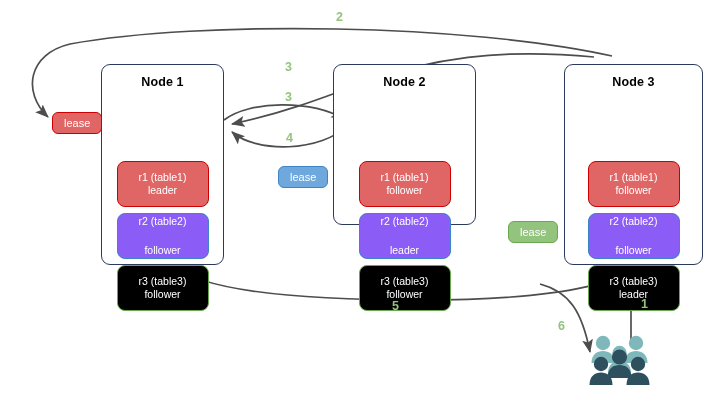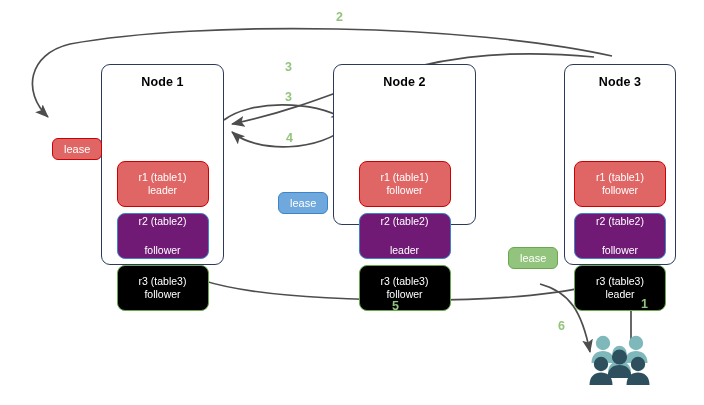--- a/index.html
+++ b/index.html
@@ -54,36 +54,35 @@
     flex-direction: column;
     align-items: center;
     justify-content: center;
     color: #ffffff;
     font-size: 10.5px;
     line-height: 13.5px;
     text-align: center;
   }
   .replica .l1, .replica .l2 { display: block; white-space: nowrap; }
   .r-red   { background: #e06666; border: 1.5px solid #cc0000; }
-  .r-blue  { background: #701a75; border: 1.5px solid #3d85c6; gap: 16px; }
+  .r-blue  { background: #8b5cf6; border: 1.5px solid #3d85c6; gap: 16px; }
   .r-green { background: #000000; border: 1.5px solid #6aa84f; }
 
   .lease {
     position: absolute;
     height: 22px;
     padding: 0 11px;
     border-radius: 6px;
     box-sizing: border-box;
     display: flex;
     align-items: center;
     justify-content: center;
     color: #ffffff;
     font-size: 11px;
     white-space: nowrap;
-    margin-top: 26px;
   }
   .lease-red   { background: #e06666; border: 1.5px solid #cc0000; }
   .lease-blue  { background: #6fa8dc; border: 1.5px solid #3d85c6; }
   .lease-green { background: #93c47d; border: 1.5px solid #6aa84f; }
 
   .step-label {
     position: absolute;
     color: #93c47d;
     font-size: 12.5px;
     font-weight: bold;
@@ -145,21 +144,21 @@
     <div class="replica r-blue" style="top:148px;">
       <span class="l1">r2 (table2)</span>
       <span class="l2">leader</span>
     </div>
     <div class="replica r-green" style="top:200px;">
       <span class="l1">r3 (table3)</span>
       <span class="l2">follower</span>
     </div>
   </div>
 
-  <div class="node-box" style="left:564px; top:64px; width:112px; height:201px;text-decoration:underline;">
+  <div class="node-box" style="left:564px; top:64px; width:139px; height:201px;text-decoration:underline;">
     <div class="node-title">Node 3</div>
     <div class="replica r-red" style="top:96px;">
       <span class="l1">r1 (table1)</span>
       <span class="l2">follower</span>
     </div>
     <div class="replica r-blue" style="top:148px;">
       <span class="l1">r2 (table2)</span>
       <span class="l2">follower</span>
     </div>
     <div class="replica r-green" style="top:200px;">

